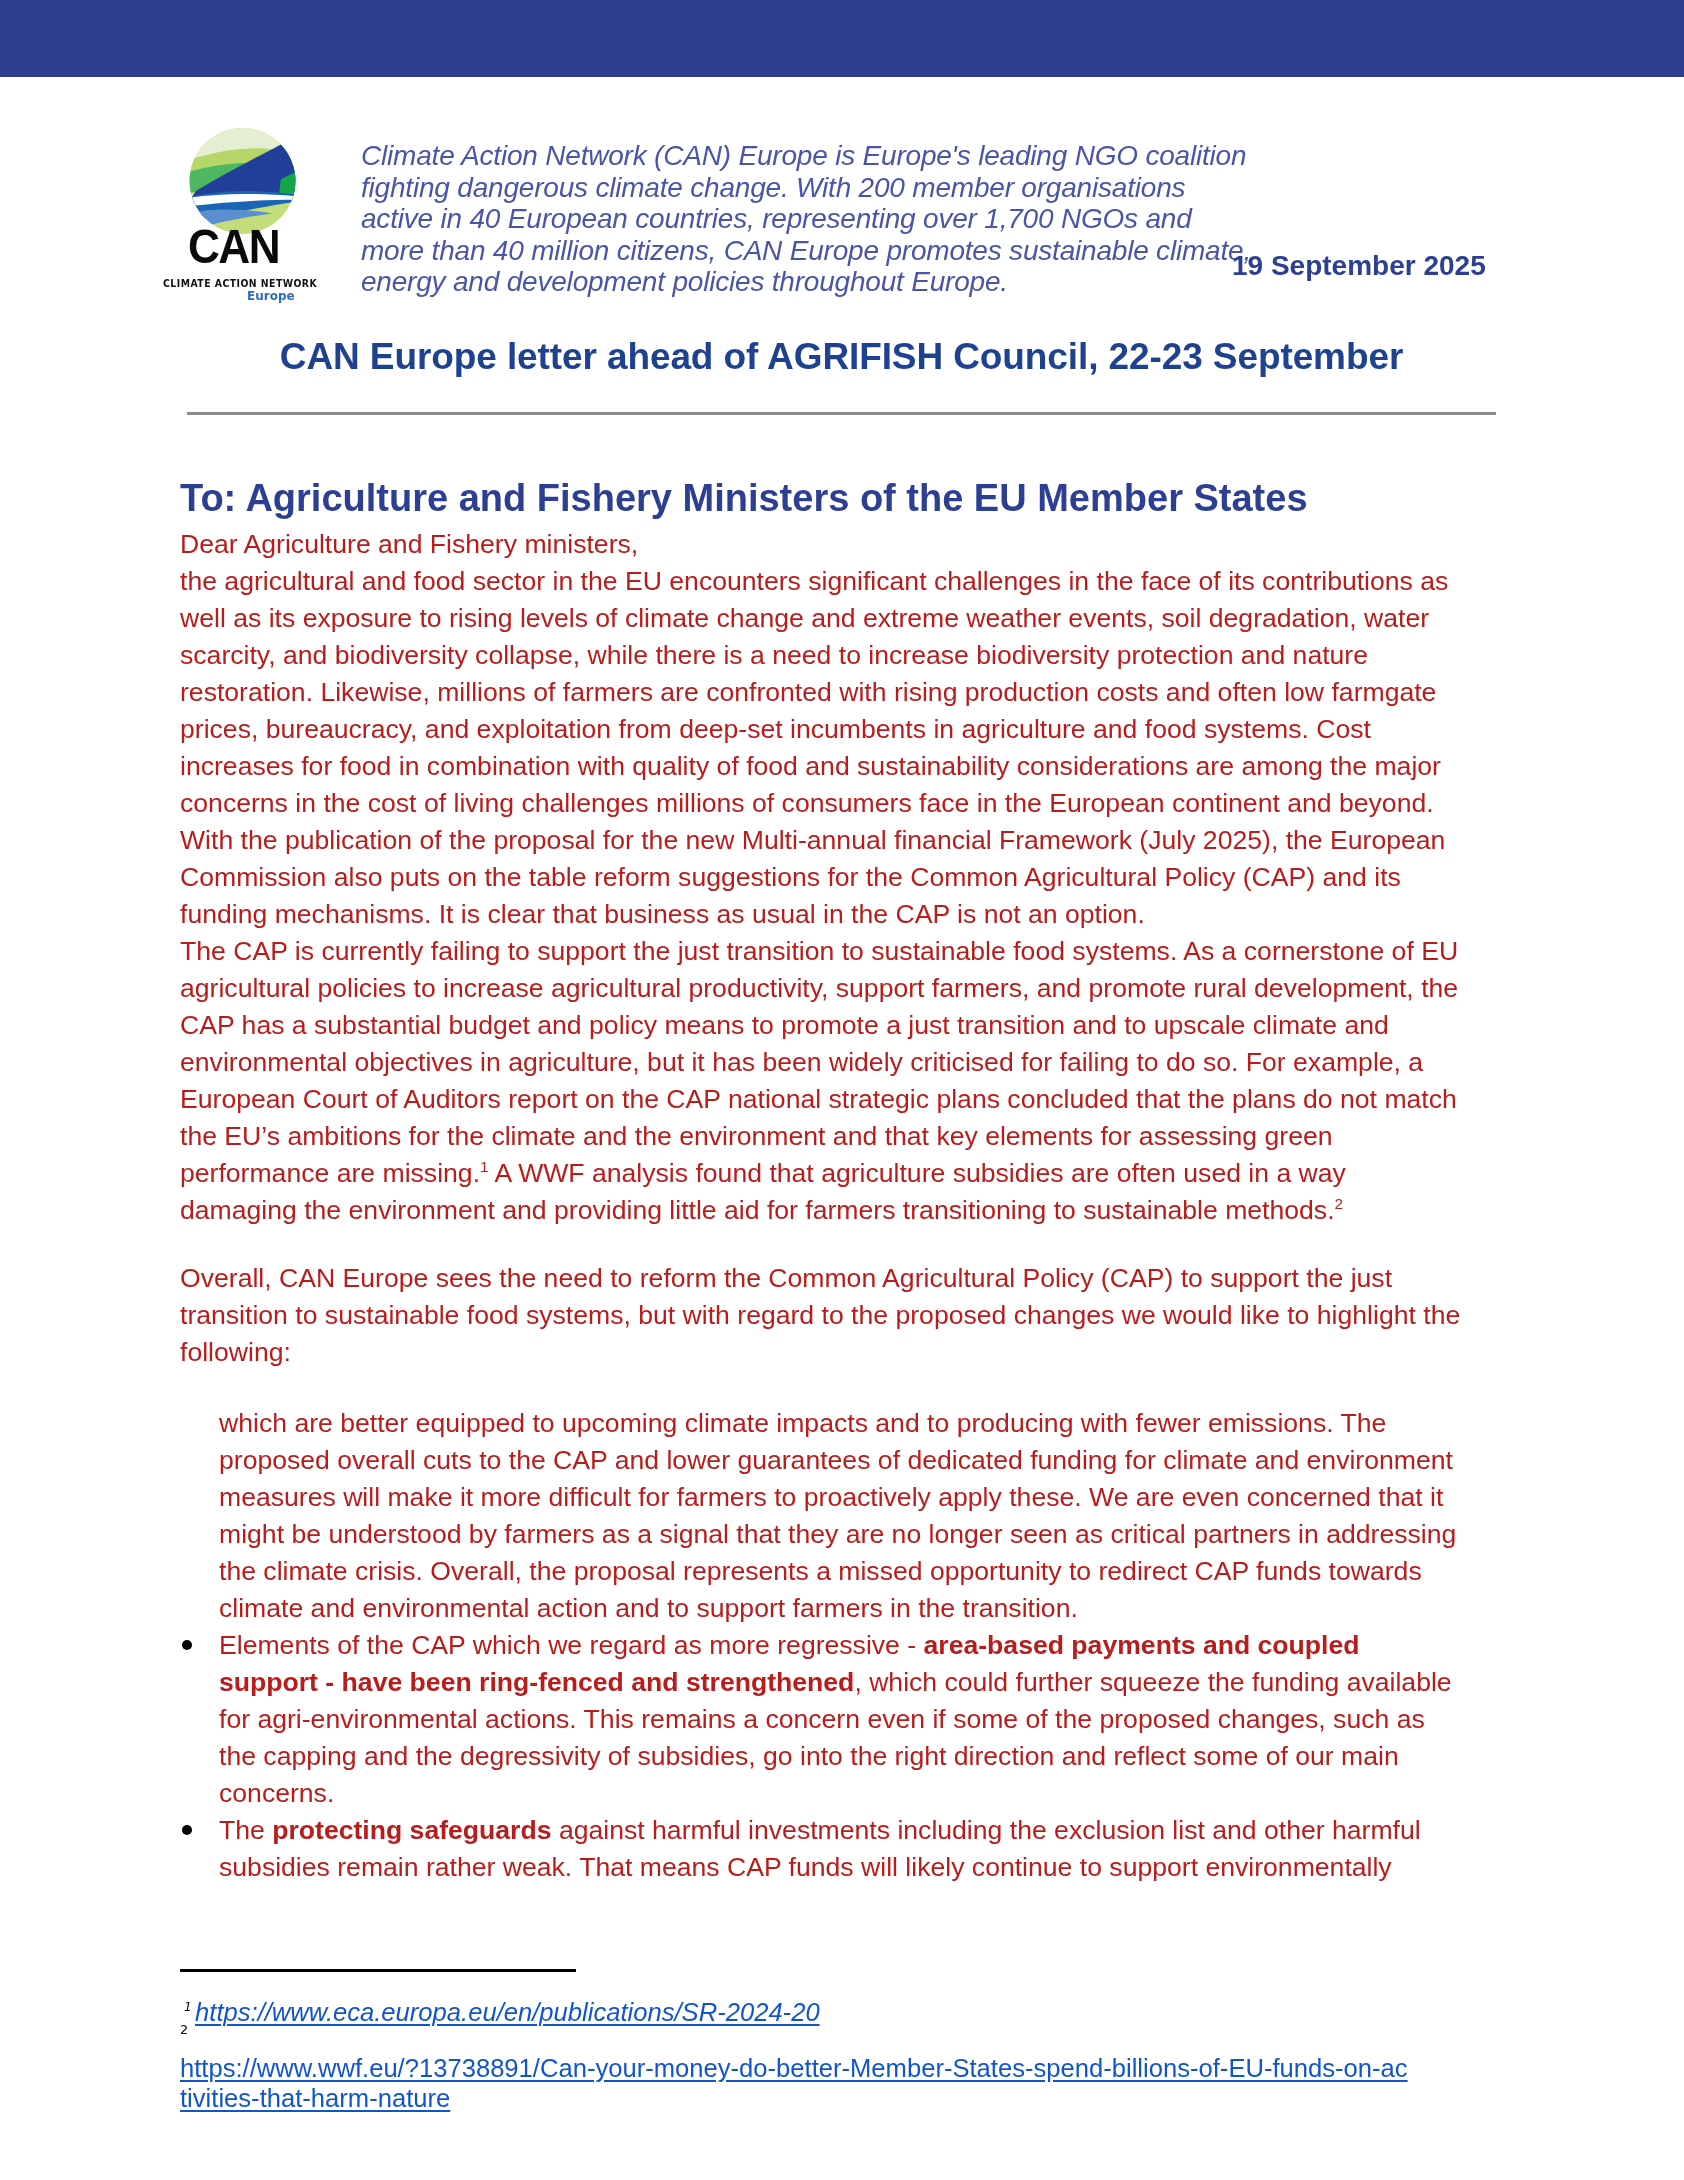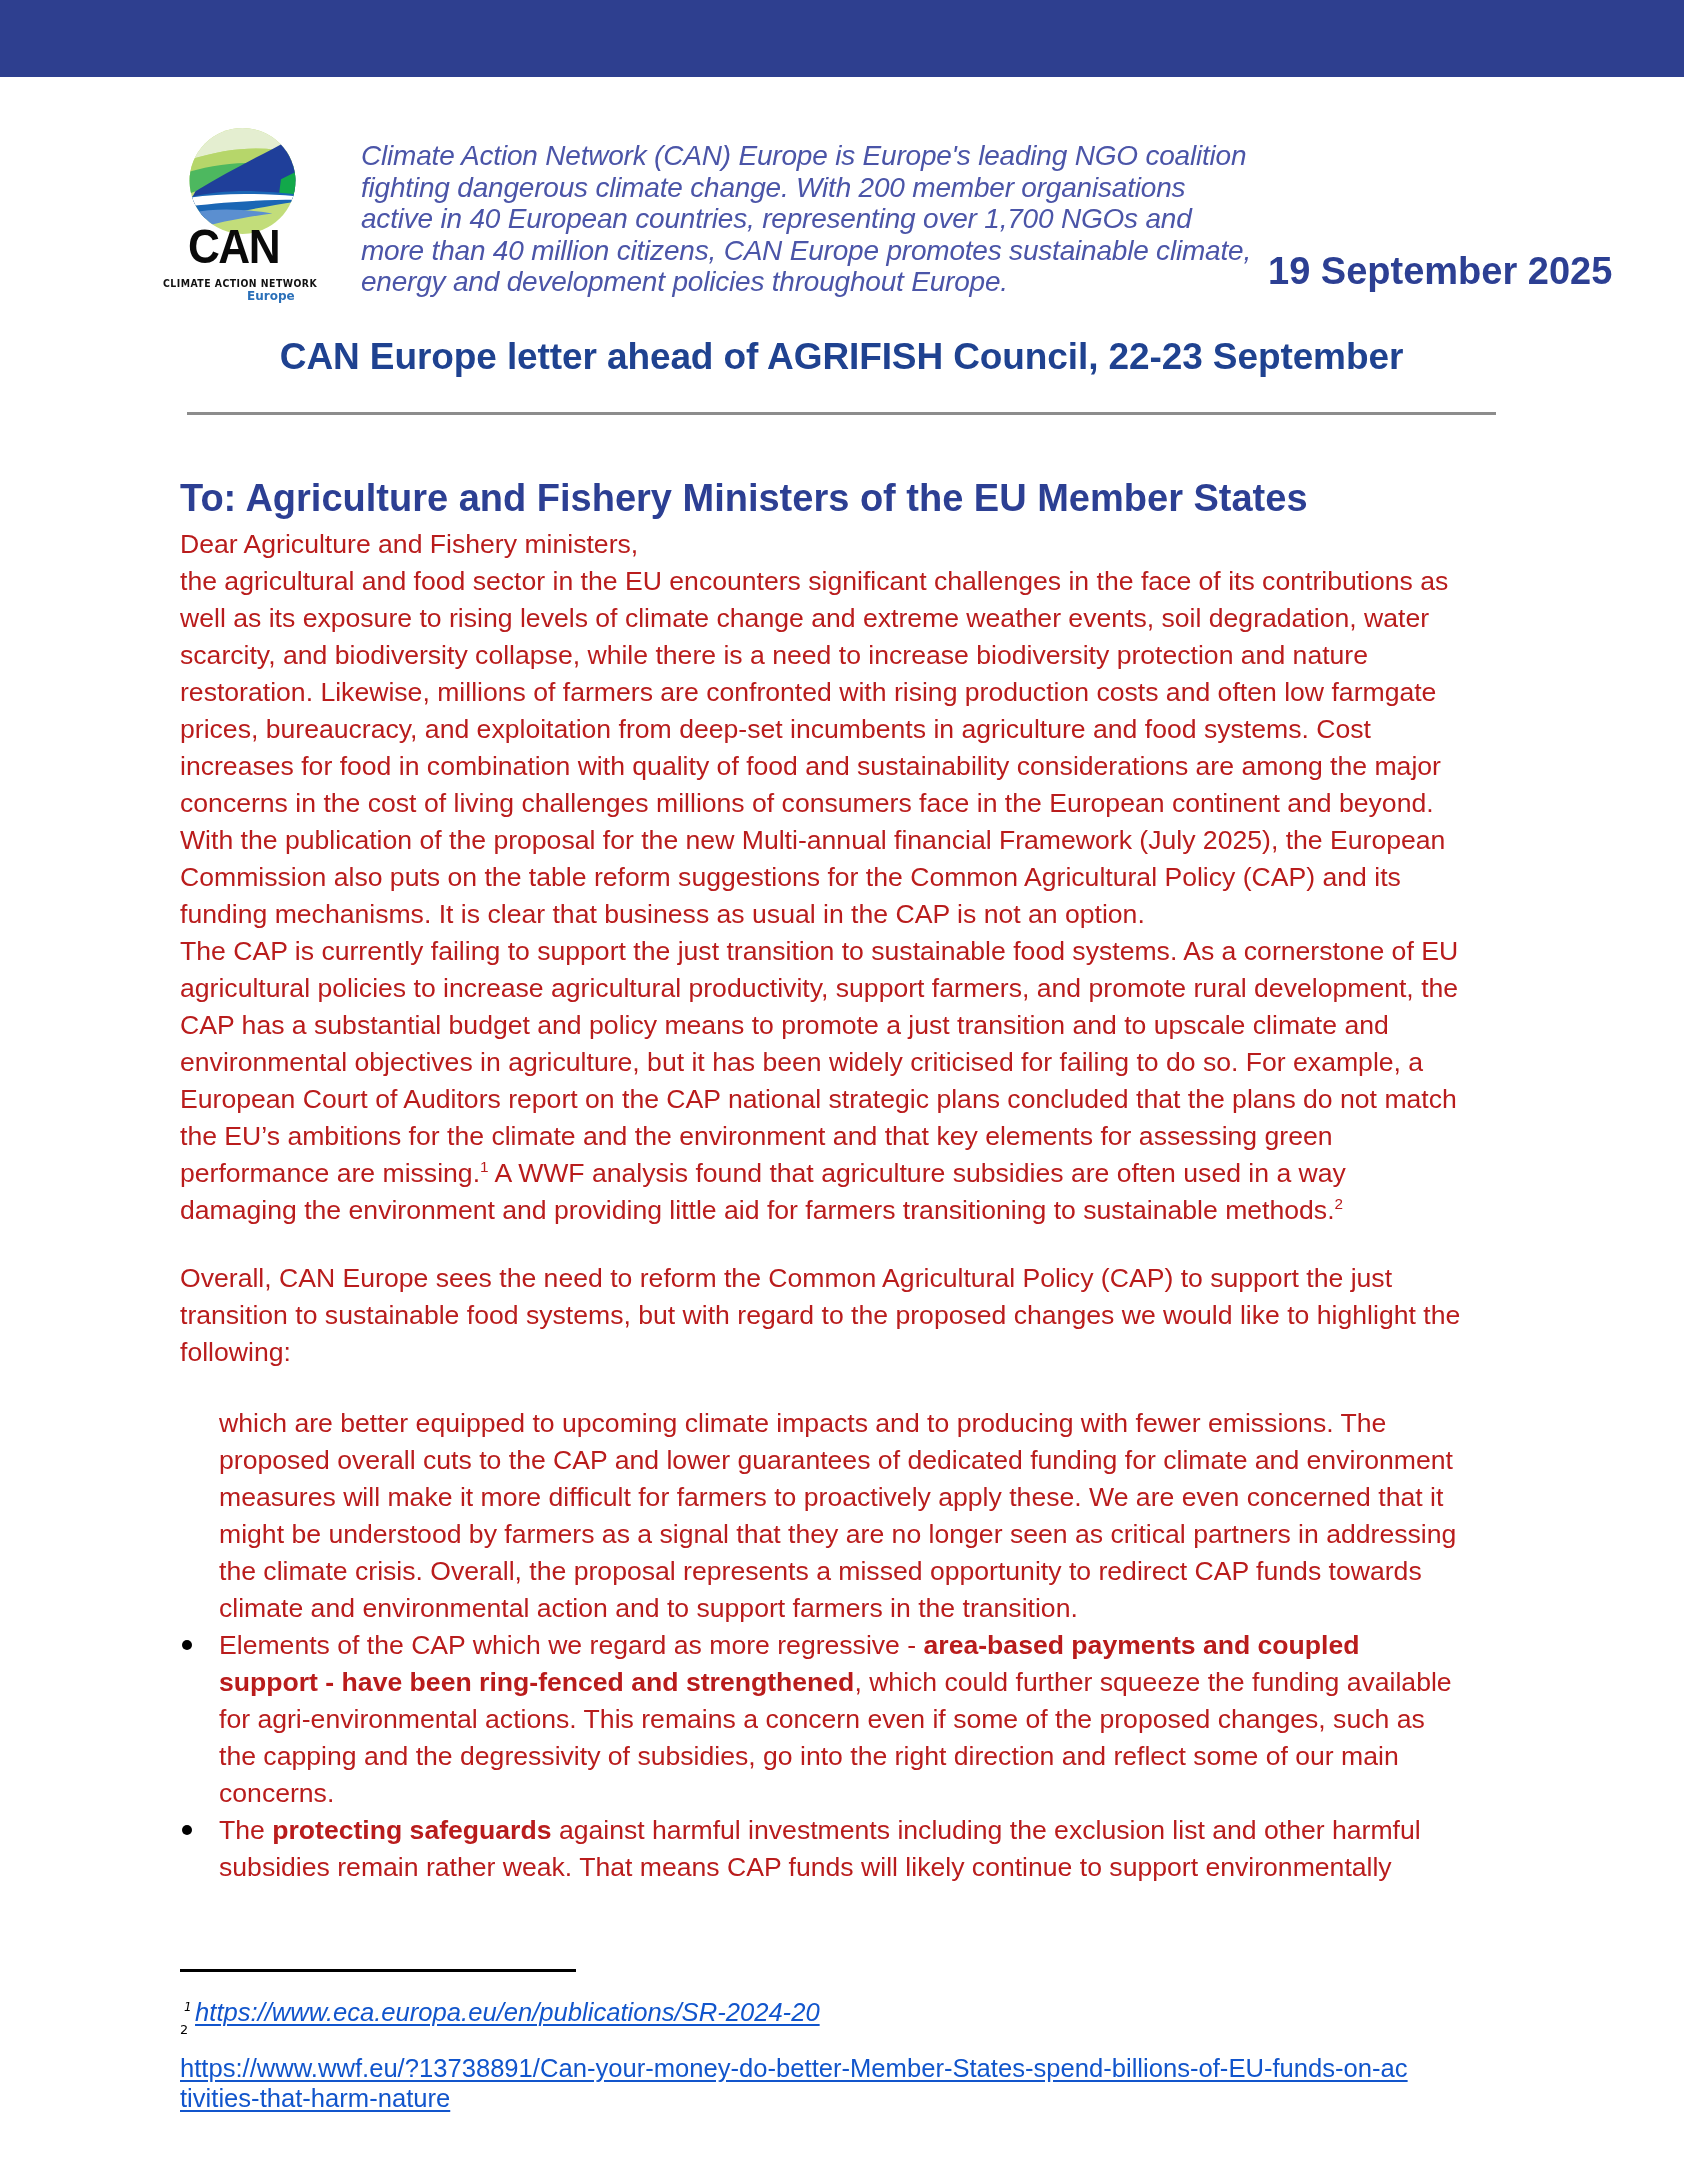--- a/index.html
+++ b/index.html
@@ -25,22 +25,22 @@
     position: absolute; left: 51px; top: 165px; font-family: "DejaVu Sans", sans-serif;
     font-weight: 700; font-size: 12px; color: #2a6fb8; margin-left: 43px;
   }
   .blurb {
     position: absolute; left: 361px; top: 140px; width: 818px;
     font-style: italic; font-size: 28px; line-height: 31.5px; color: #4b55a8;
     letter-spacing: -0.2px;
   }
   .blurb span { display: block; white-space: nowrap; }
   .date {
-    position: absolute; left: 1232px; top: 250px; font-weight: 700; font-size: 38px;
-    color: #2c3f93; white-space: nowrap; margin-left: 36px;
+    position: absolute; left: 1232px; top: 250px; font-weight: 700; font-size: 28px;
+    color: #2c3f93; white-space: nowrap;
   }
   .title {
     position: absolute; left: 187px; width: 1309px; top: 336px; text-align: center;
     font-weight: 700; font-size: 37px; color: #1f4290; white-space: nowrap; letter-spacing: -0.1px;
   }
   .rule { position: absolute; left: 187px; top: 412px; width: 1309px; height: 2.6px; background: #8c8c8c; }
   .to {
     position: absolute; left: 180px; top: 438px; font-weight: 700; font-size: 38px;
     color: #2c3f93; white-space: nowrap; margin-top: 39px;
   }

